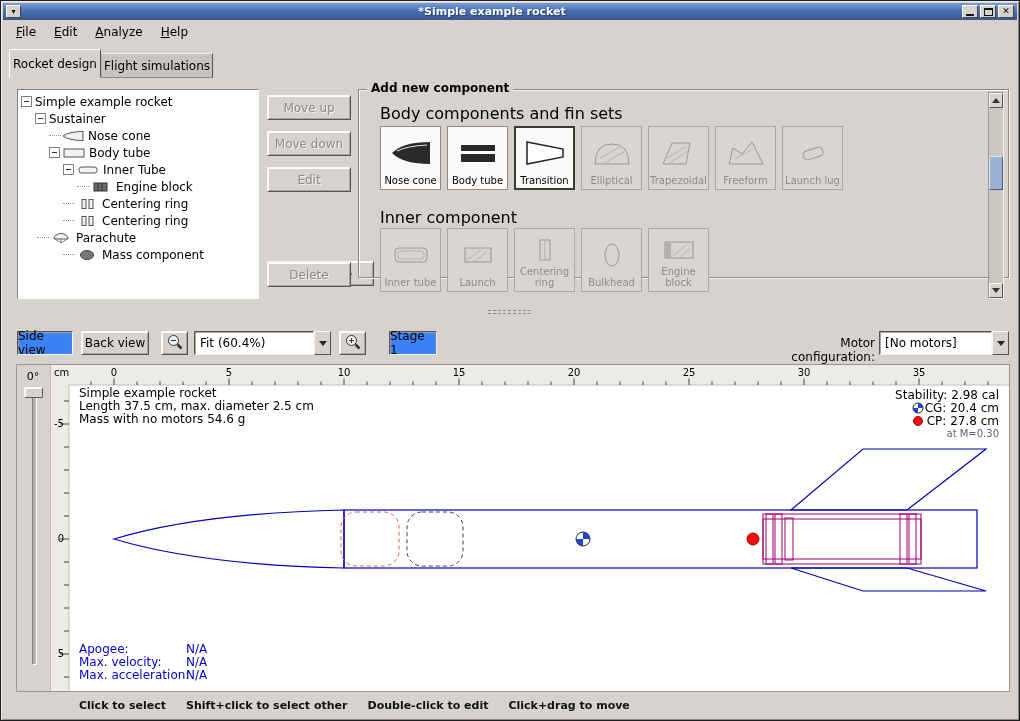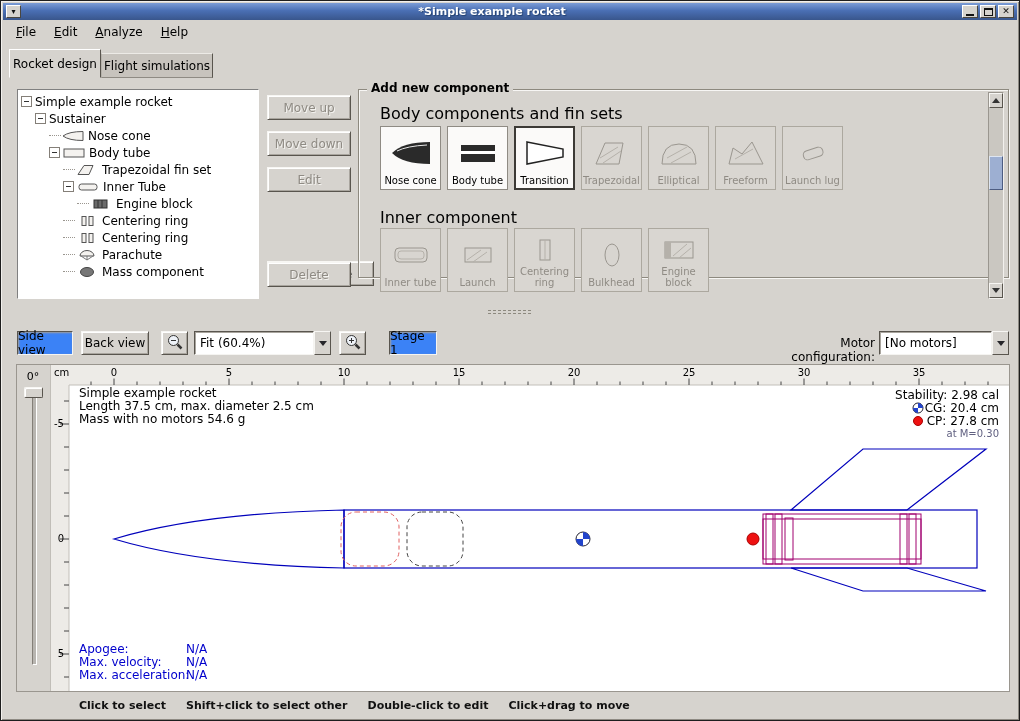--- a/index.html
+++ b/index.html
@@ -151,29 +151,20 @@
     <div class="trow" style="padding-left:31px">
       <span class="tgl"></span>
       <span class="ticon">
           <svg width="22" height="12">
             <rect x="1" y="2" width="20" height="8" fill="#f4f2ef" stroke="#555"></rect>
           </svg>
         </span>
       <span>Body tube</span>
     </div>
     <div class="trow" style="padding-left:45px">
-      <span class="conn"></span>
-      <span class="ticon">
-          <svg width="22" height="12">
-            <path d="M2,10.5 L8,1.5 L17,1.5 L13,10.5 Z" fill="#f4f2ef" stroke="#555"></path>
-          </svg>
-        </span>
-      <span>Trapezoidal fin set</span>
-    </div>
-    <div class="trow" style="padding-left:45px">
       <span class="tgl"></span>
       <span class="ticon">
           <svg width="22" height="12">
             <rect x="2" y="3" width="18" height="6" rx="2.5" fill="#f4f2ef" stroke="#555"></rect>
           </svg>
         </span>
       <span>Inner Tube</span>
     </div>
     <div class="trow" style="padding-left:59px">
       <span class="conn"></span>
@@ -199,21 +190,21 @@
     <div class="trow" style="padding-left:45px">
       <span class="conn"></span>
       <span class="ticon">
           <svg width="22" height="12">
             <rect x="6" y="1.5" width="4" height="9" fill="#f4f2ef" stroke="#555"></rect>
             <rect x="13" y="1.5" width="4" height="9" fill="#f4f2ef" stroke="#555"></rect>
           </svg>
         </span>
       <span>Centering ring</span>
     </div>
-    <div class="trow" style="padding-left:45px">
+    <div class="trow" style="padding-left:19px">
       <span class="conn"></span>
       <span class="ticon">
           <svg width="22" height="12">
             <path d="M4,7 A7,5.5 0 0 1 18,7 Z" fill="#f4f2ef" stroke="#555"></path>
             <path d="M5,7 L11,11 M17,7 L11,11 M11,7 L11,11" stroke="#777" fill="none"></path>
           </svg>
         </span>
       <span>Parachute</span>
     </div>
     <div class="trow" style="padding-left:45px">
@@ -270,34 +261,34 @@
         <span class="icwrap">
             <svg width="44" height="28">
               <path d="M4,3 L40,10 L40,18 L4,25 Z" fill="#fff" stroke="#222" stroke-width="1.5"></path>
             </svg>
           </span>
         <span class="clabel">Transition</span>
       </div>
       <div class="cbtn dis">
         <span class="icwrap">
             <svg width="44" height="28">
+              <path d="M5,25 Q5,5 22,5 Q39,5 39,25 Z" fill="#d8d5d0" stroke="#9a968f"></path>
+              <path d="M10,19 L30,8 M14,24 L34,13" stroke="#b5b1aa"></path>
+            </svg>
+          </span>
+        <span class="clabel">Elliptical</span>
+      </div>
+      <div class="cbtn dis">
+        <span class="icwrap">
+            <svg width="44" height="28">
               <path d="M6,25 L15,4 L33,4 L29,25 Z" fill="#d8d5d0" stroke="#9a968f"></path>
               <path d="M10,19 L28,8 M13,24 L31,12" stroke="#b5b1aa"></path>
             </svg>
           </span>
         <span class="clabel">Trapezoidal</span>
-      </div>
-      <div class="cbtn dis">
-        <span class="icwrap">
-            <svg width="44" height="28">
-              <path d="M5,25 Q5,5 22,5 Q39,5 39,25 Z" fill="#d8d5d0" stroke="#9a968f"></path>
-              <path d="M10,19 L30,8 M14,24 L34,13" stroke="#b5b1aa"></path>
-            </svg>
-          </span>
-        <span class="clabel">Elliptical</span>
       </div>
       <div class="cbtn dis">
         <span class="icwrap">
             <svg width="44" height="28">
               <path d="M5,25 L9,9 L18,15 L28,3 L39,25 Z" fill="#d8d5d0" stroke="#9a968f"></path>
               <path d="M11,20 L29,10" stroke="#b5b1aa"></path>
             </svg>
           </span>
         <span class="clabel">Freeform</span>
       </div>

